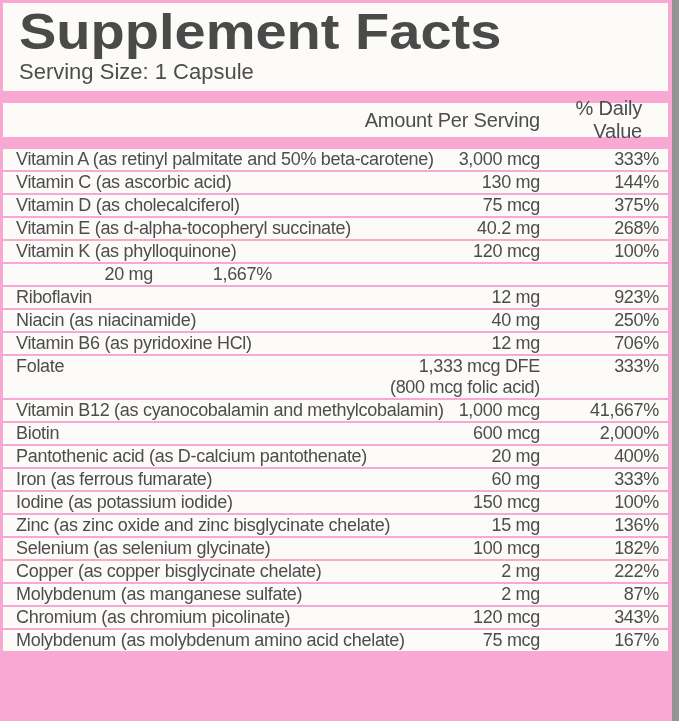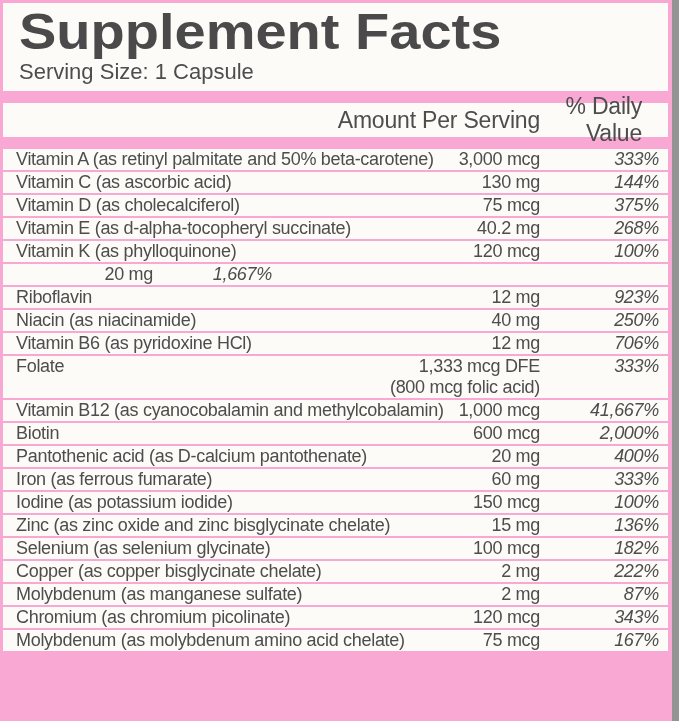--- a/index.html
+++ b/index.html
@@ -21,37 +21,37 @@
   .title-box { padding: 3px 14px 6px 16px; }
   .title {
     margin: 0; font-size: 50px; font-weight: bold; color: #4a4a4a;
     line-height: 52px; white-space: nowrap;
     transform: scaleX(1.12); transform-origin: left center;
   }
   .serving { font-size: 22px; line-height: 26px; margin-top: 1px; color: #4d4d4d; }
   .bar { height: 12px; flex: 0 0 auto; }          
   .header-row {
     height: 34px; display: flex; align-items: center; justify-content: flex-end;
-    font-size: 23px; letter-spacing: -0.2px;
+    font-size: 20px; letter-spacing: -0.2px;
   }
   .hdr-amount { text-align: right; }
   .hdr-dv { width: 128px; flex: 0 0 auto; text-align: right; padding-right: 26px; box-sizing: border-box; }
   .rows { display: flex; flex-direction: column; flex: 0 0 auto; }
   .row {
     background: #fcfbf8; color: #4d4d4d;
     display: flex; align-items: flex-start;
     font-size: 18px; letter-spacing: -0.3px; line-height: 21px;
   }
   .row + .row { margin-top: 2px; }
   .cell { box-sizing: border-box; }
   .cell.name  { flex: 1 1 0; min-width: 0; padding-left: 13px; }
   .cell.name .line { white-space: nowrap; }
   .cell.name .line2 { padding-left: 6px; }
   .cell.amount { flex: 0 0 150px; text-align: right; white-space: nowrap; }
-  .cell.dv { flex: 0 0 128px; text-align: right; padding-right: 9px; white-space: nowrap; font-style: italic; }
+  .cell.dv { flex: 0 0 128px; text-align: right; padding-right: 9px; white-space: nowrap; }
   .footer-bar { flex: 1 1 auto; min-height: 20px; }  
 </style>
 </head>
 <body>
 
 <div class="page">
   <div class="label">
 
     <div class="panel title-box">
       <h1 class="title">Supplement Facts</h1>

